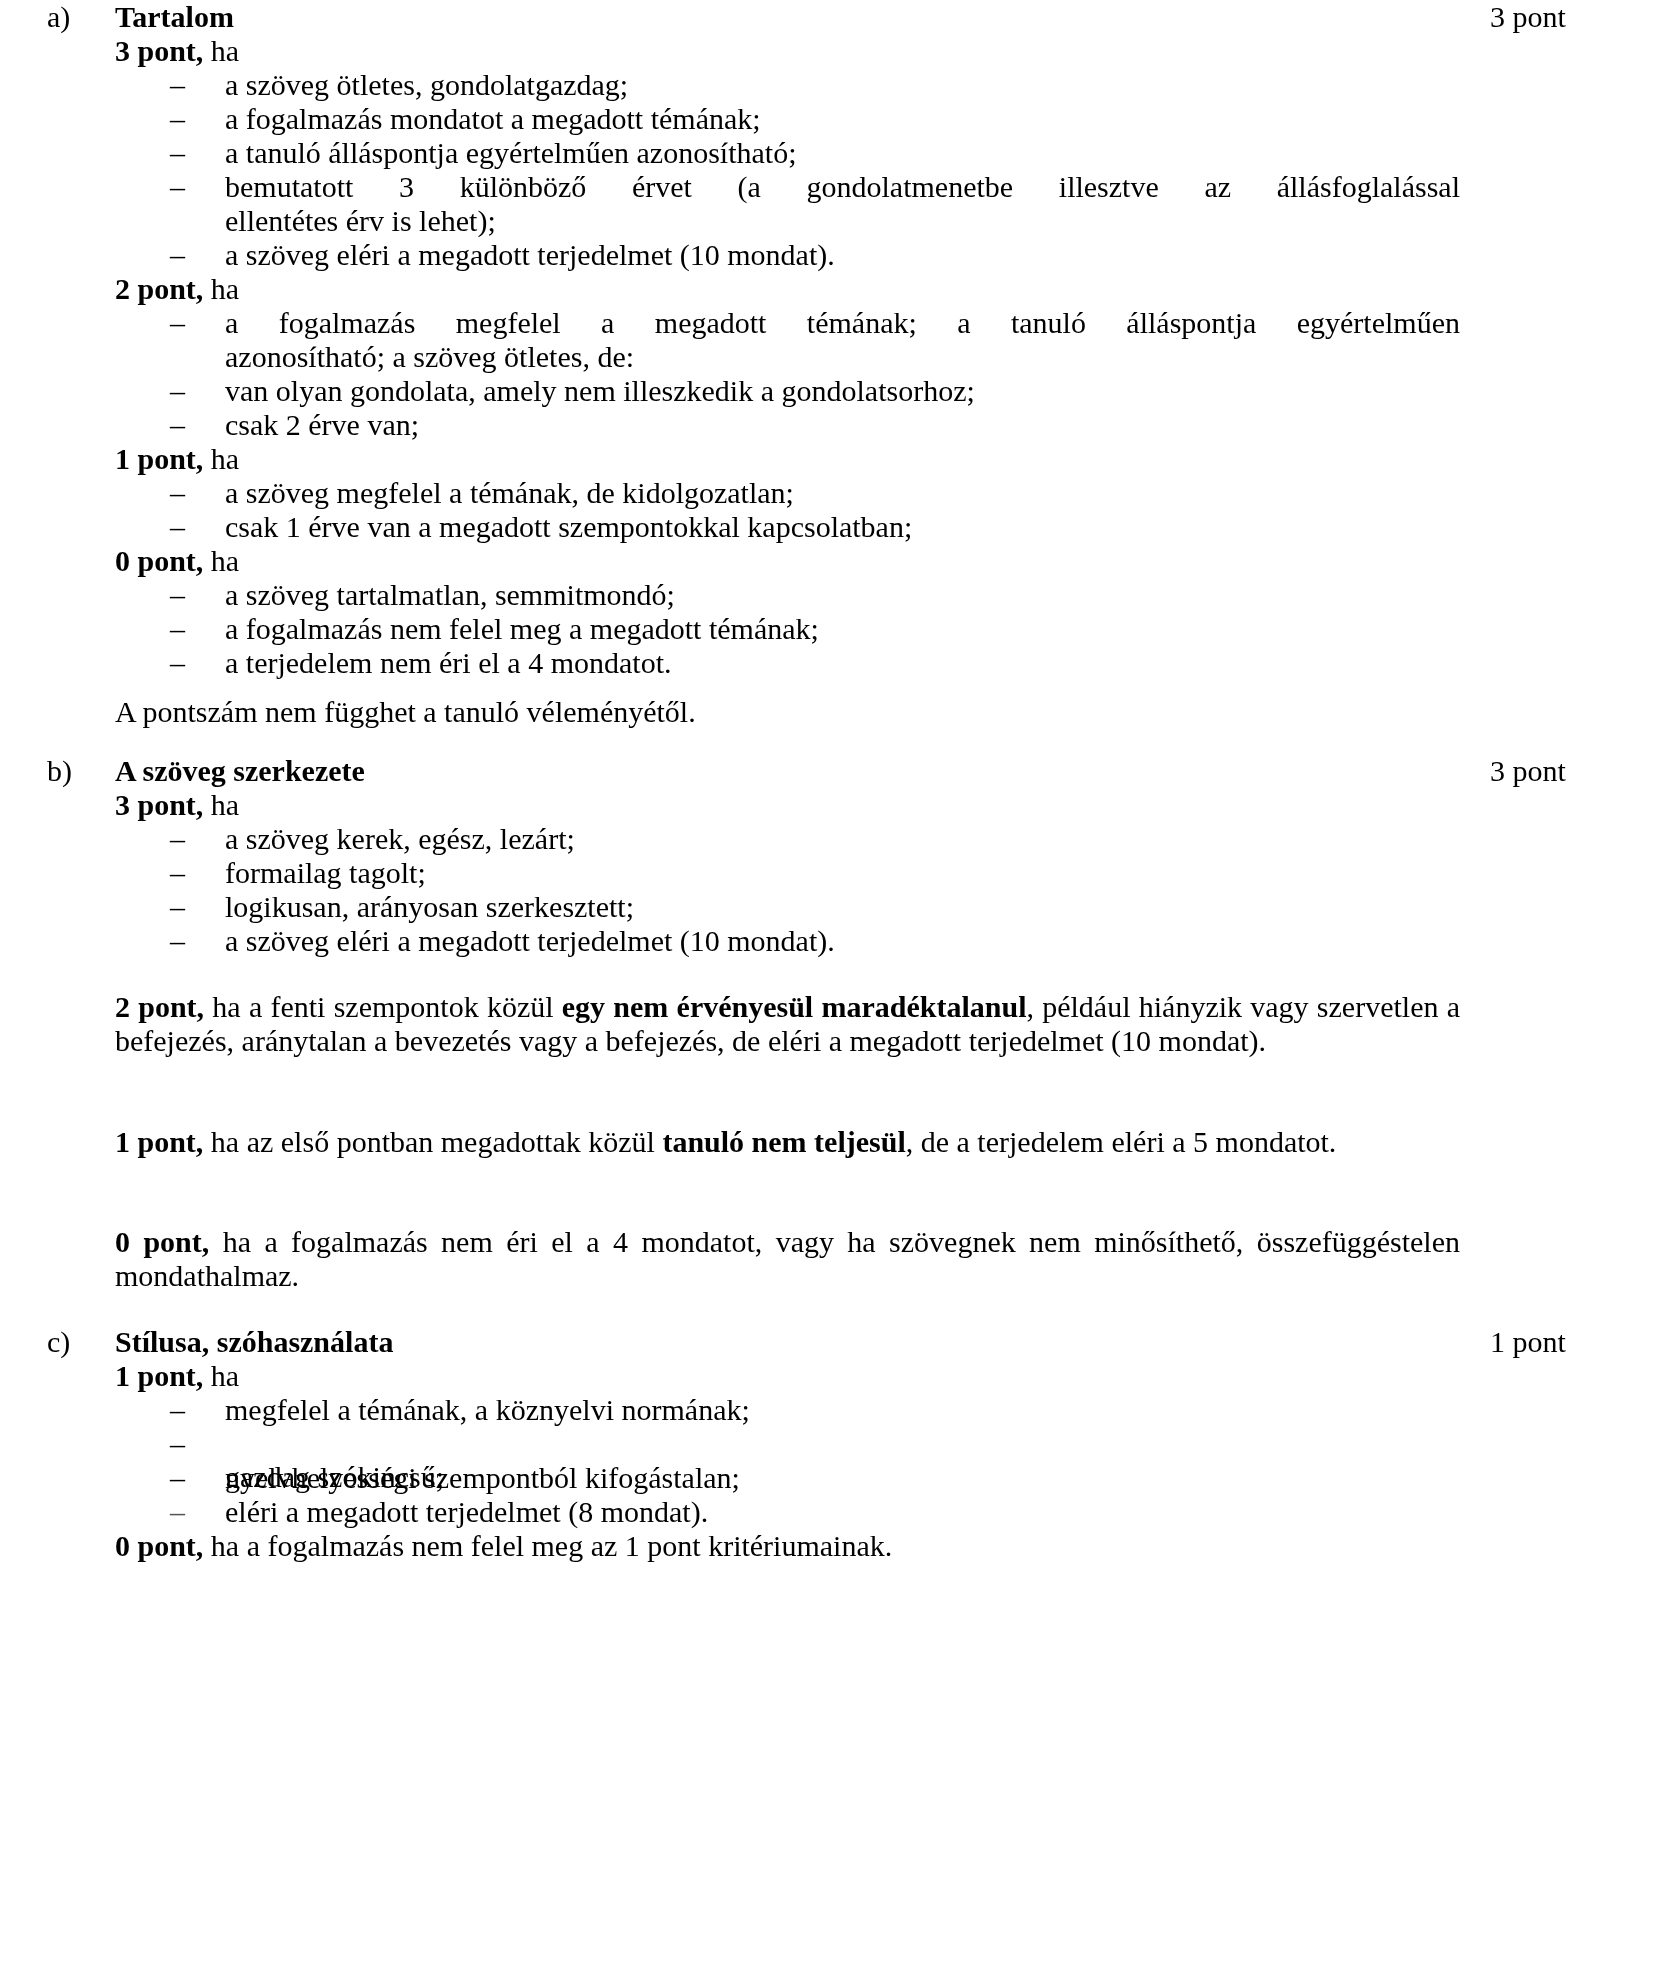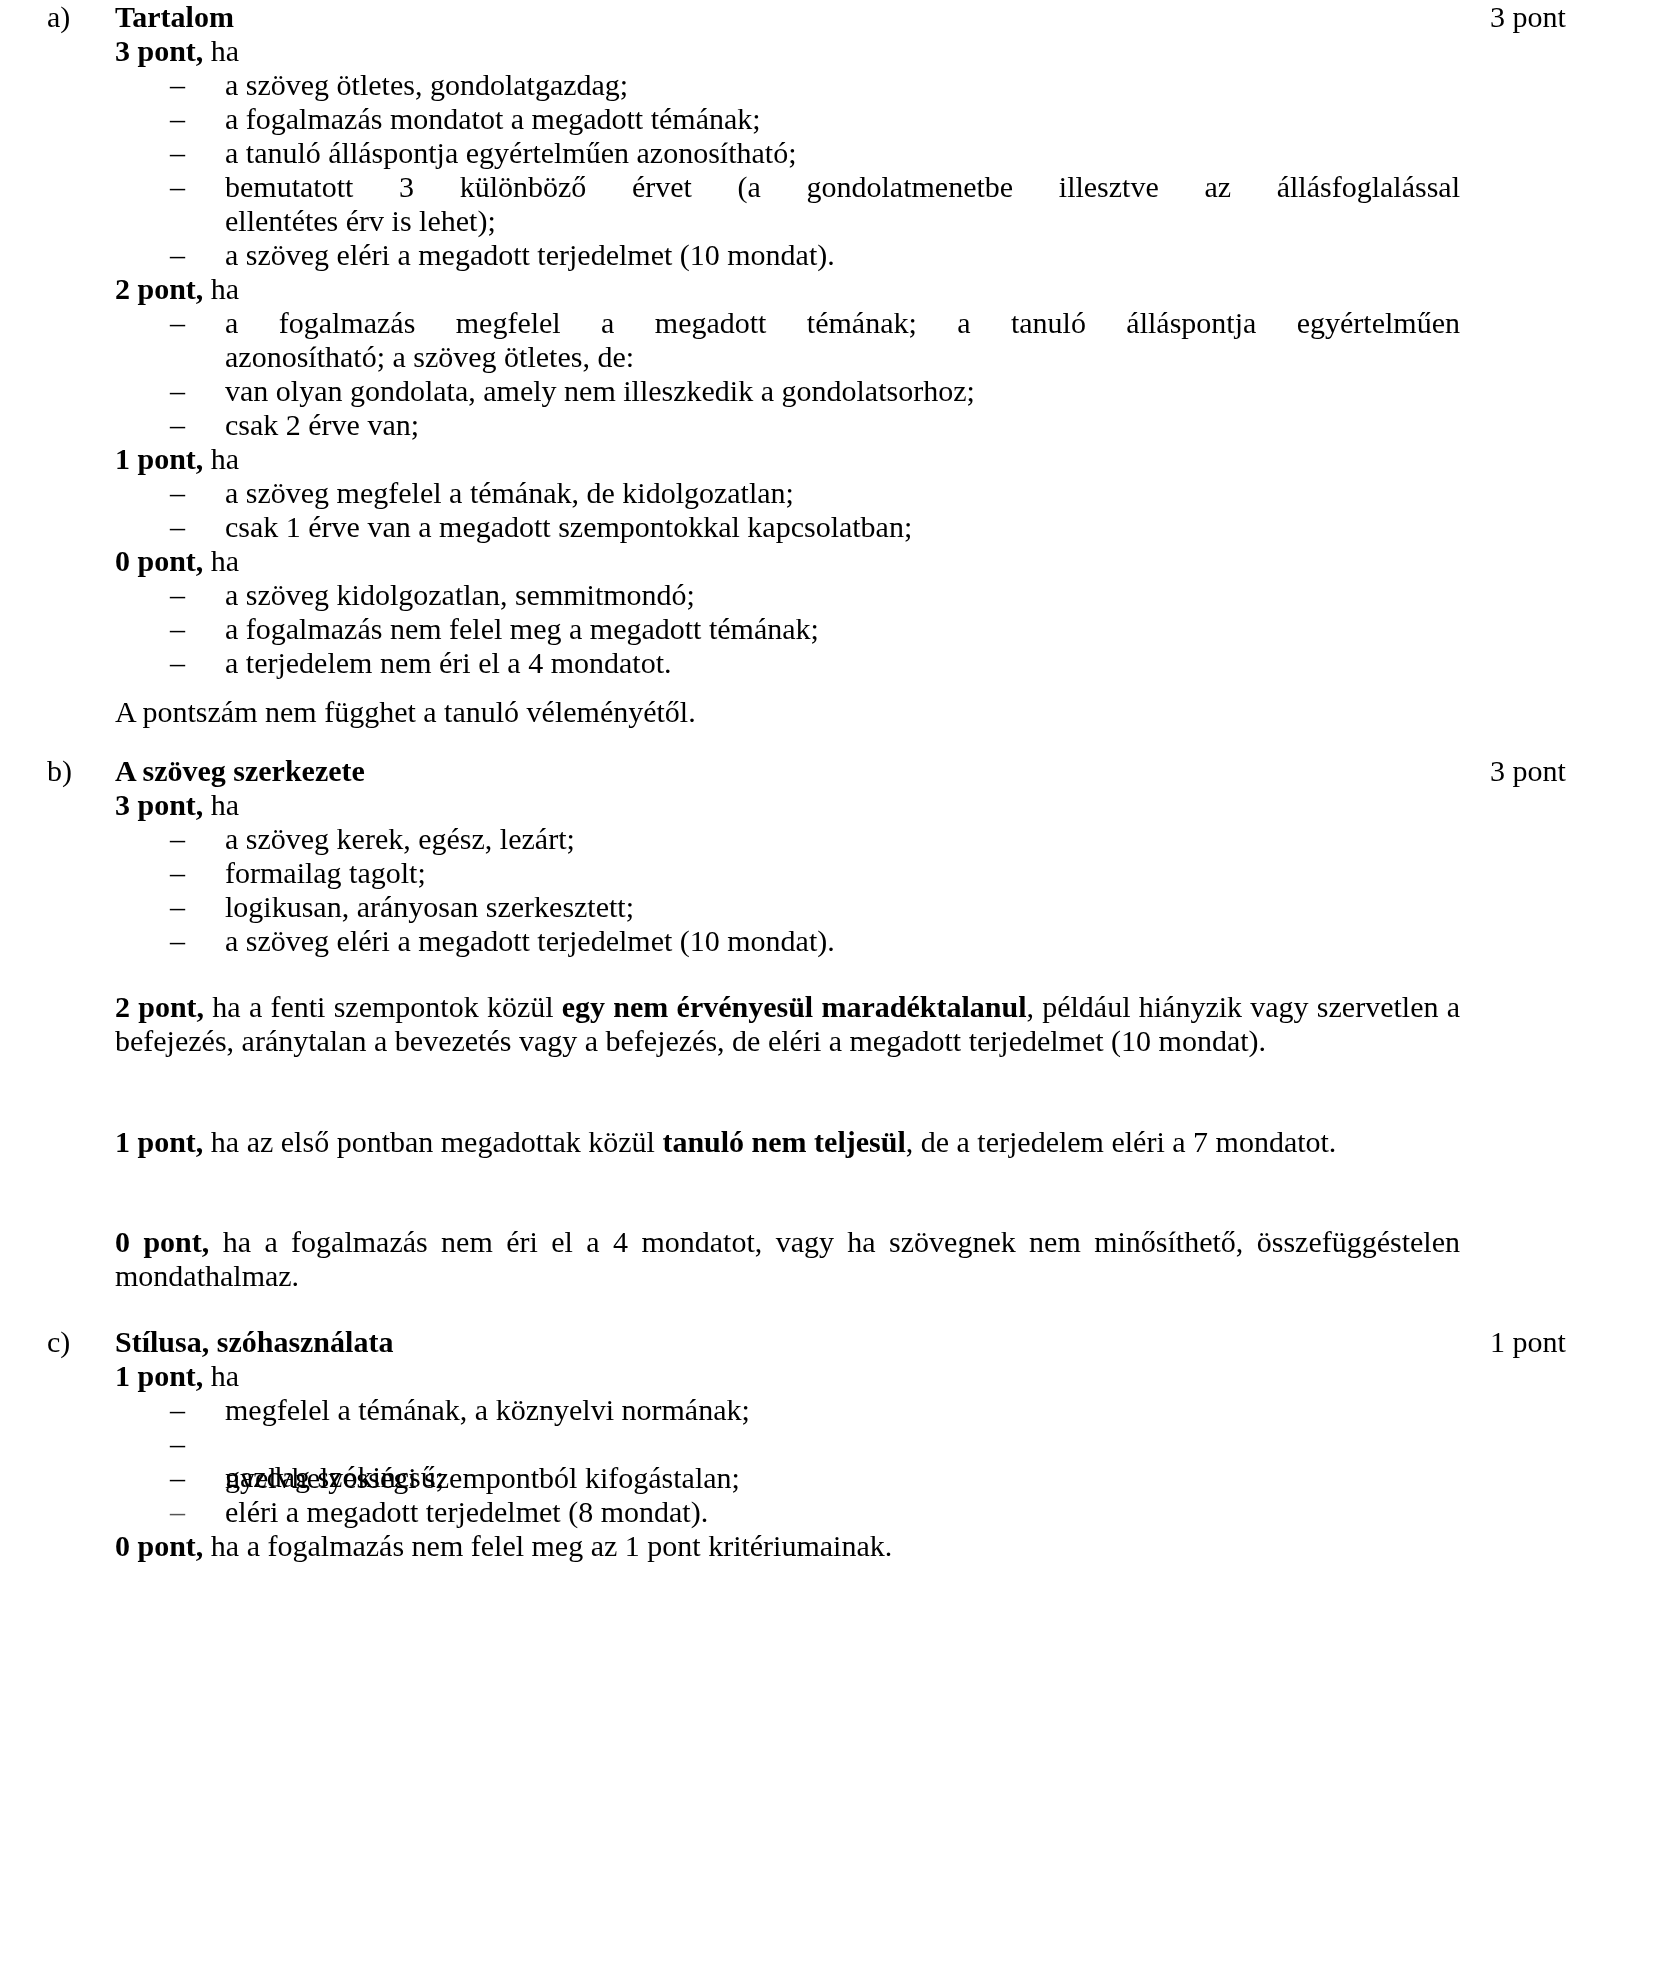--- a/index.html
+++ b/index.html
@@ -50,21 +50,21 @@
   <span class="line btext" style="top:408px">csak 2 érve van;</span>
 
   <div class="line crit" style="top:442px"><b>1 pont,</b><span> ha</span></div>
   <span class="line dash" style="top:476px">–</span>
   <span class="line btext" style="top:476px">a szöveg megfelel a témának, de kidolgozatlan;</span>
   <span class="line dash" style="top:510px">–</span>
   <span class="line btext" style="top:510px">csak 1 érve van a megadott szempontokkal kapcsolatban;</span>
 
   <div class="line crit" style="top:544px"><b>0 pont,</b><span> ha</span></div>
   <span class="line dash" style="top:578px">–</span>
-  <span class="line btext" style="top:578px">a szöveg kidolgozatlan, semmitmondó;</span>
+  <span class="line btext" style="top:578px">a szöveg tartalmatlan, semmitmondó;</span>
   <span class="line dash" style="top:612px">–</span>
   <span class="line btext" style="top:612px">a fogalmazás nem felel meg a megadott témának;</span>
   <span class="line dash" style="top:646px">–</span>
   <span class="line btext" style="top:646px">a terjedelem nem éri el a 4 mondatot.</span>
 
   <span class="line crit" style="top:695px">A pontszám nem függhet a tanuló véleményétől.</span>
 </div>
 
 <div>
   <span class="line label" style="top:754px">b)</span>
@@ -76,21 +76,21 @@
   <span class="line btext" style="top:822px">a szöveg kerek, egész, lezárt;</span>
   <span class="line dash" style="top:856px">–</span>
   <span class="line btext" style="top:856px">formailag tagolt;</span>
   <span class="line dash" style="top:890px">–</span>
   <span class="line btext" style="top:890px">logikusan, arányosan szerkesztett;</span>
   <span class="line dash" style="top:924px">–</span>
   <span class="line btext" style="top:924px">a szöveg eléri a megadott terjedelmet (10 mondat).</span>
 
   <p class="para" style="top:990px; margin:0;"><b>2 pont,</b><span> ha a fenti szempontok közül </span><b>egy nem érvényesül maradéktalanul</b><span>, például hiányzik vagy szervetlen a befejezés, aránytalan a bevezetés vagy a befejezés, de eléri a megadott terjedelmet (10 mondat).</span></p>
 
-  <p class="para" style="top:1125px; margin:0;"><b>1 pont,</b><span> ha az első pontban megadottak közül </span><b>tanuló nem teljesül</b><span>, de a terjedelem eléri a 7 mondatot.</span></p>
+  <p class="para" style="top:1125px; margin:0;"><b>1 pont,</b><span> ha az első pontban megadottak közül </span><b>tanuló nem teljesül</b><span>, de a terjedelem eléri a 5 mondatot.</span></p>
 
   <p class="para" style="top:1225px; margin:0;"><b>0 pont,</b><span> ha a fogalmazás nem éri el a 4 mondatot, vagy ha szövegnek nem minősíthető, összefüggéstelen mondathalmaz.</span></p>
 </div>
 
 <div>
   <span class="line label" style="top:1325px">c)</span>
   <span class="line title" style="top:1325px">Stílusa, szóhasználata</span>
   <span class="line points" style="top:1325px">1 pont</span>
 
   <div class="line crit" style="top:1359px"><b>1 pont,</b><span> ha</span></div>

